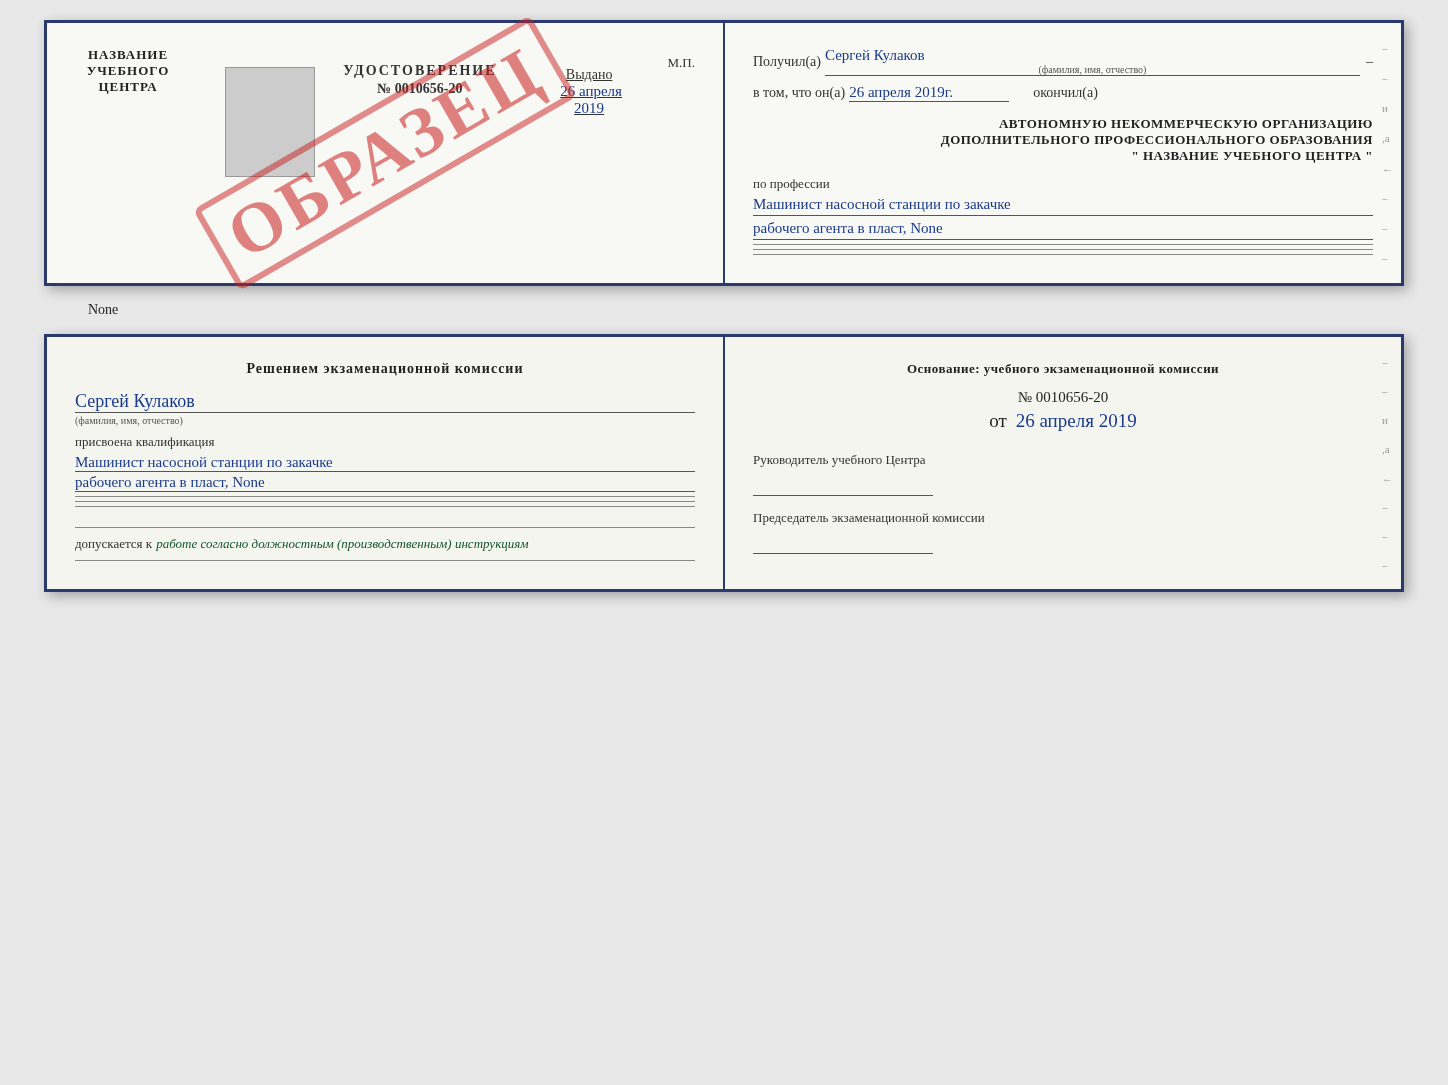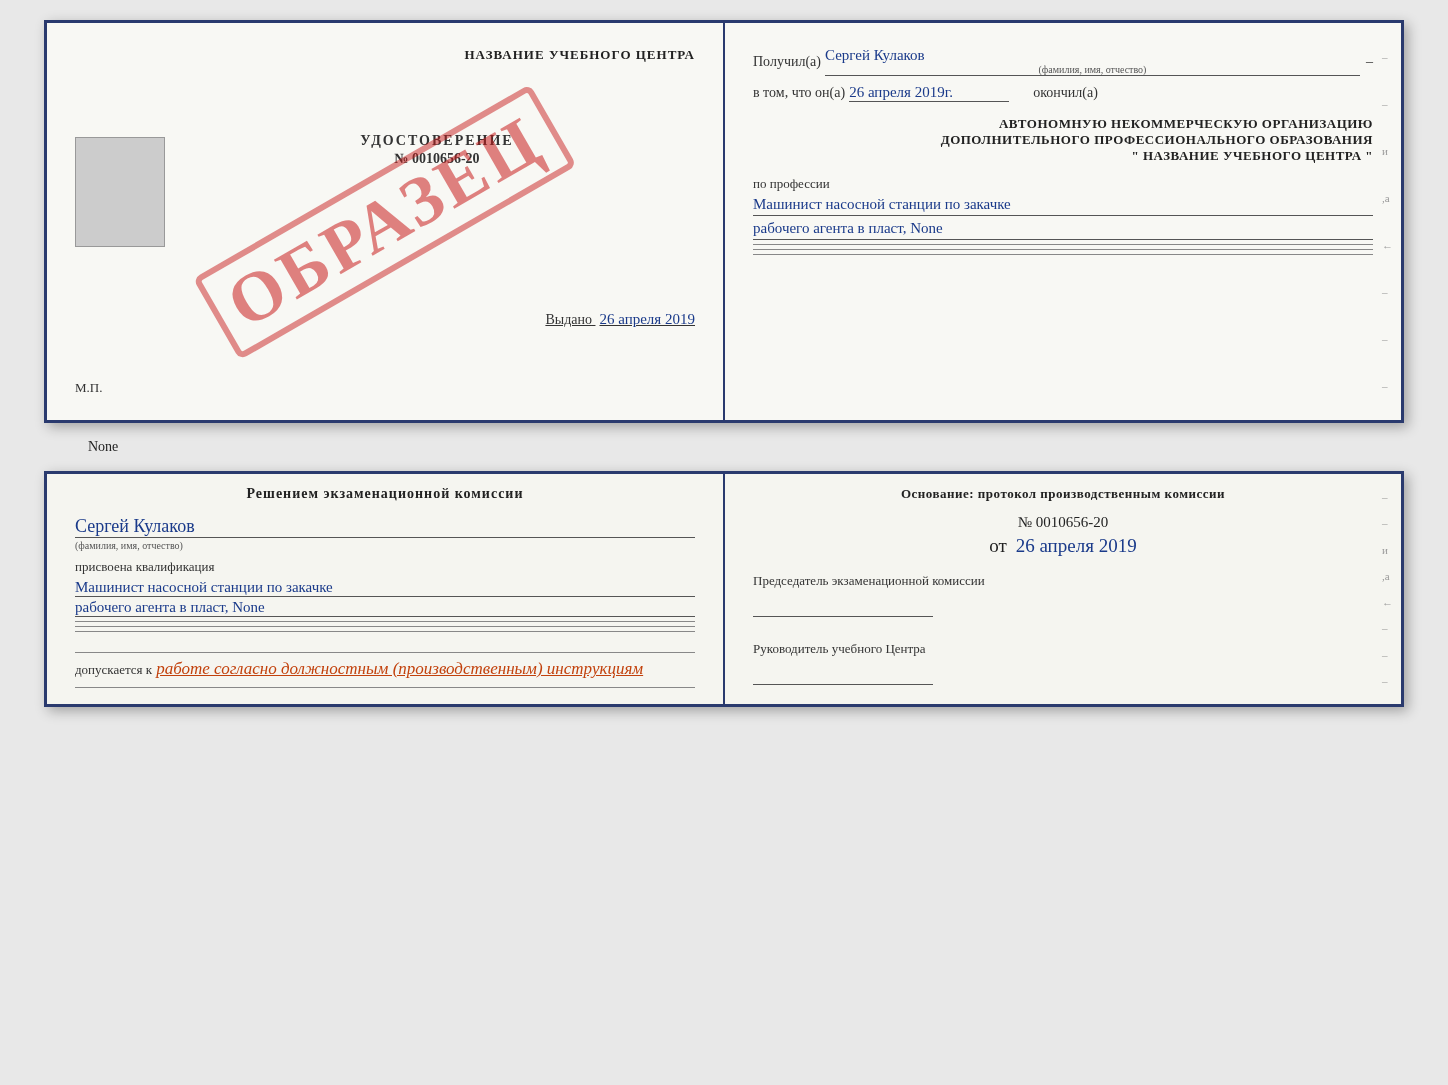--- a/index.html
+++ b/index.html
@@ -28,22 +28,22 @@
     .booklet-left, .booklet-right {
       flex: 1;
       padding: 24px 28px;
       position: relative;
     }
 
     .booklet-left {
       border-right: 2px solid #2a3a6e;
       background: #f8f8f4;
       display: flex;
-      flex-direction: column;
-      align-items: flex-end;
+      flex-direction: row;
+      align-items: flex-start;
       gap: 44px;
     }
 
     .booklet-right {
       background: #f8f8f4;
     }
 
     
     .center-title {
       font-size: 13px;
@@ -206,21 +206,21 @@
     .bottom-booklet {
       display: flex;
       width: 1360px;
       background: #f5f5f0;
       border: 3px solid #2a3a6e;
       box-shadow: 4px 4px 12px rgba(0,0,0,0.3);
     }
 
     .bottom-left, .bottom-right {
       flex: 1;
-      padding: 12px 28px;
+      padding: 24px 28px;
     }
 
     .bottom-left {
       border-right: 2px solid #2a3a6e;
     }
 
     .decision-title {
       font-size: 14px;
       font-weight: bold;
       text-align: center;
@@ -267,23 +267,22 @@
       padding-top: 6px;
     }
 
     .допускается-label {
       font-size: 13px;
       color: #333;
     }
 
     .допускается-handwritten {
       font-style: italic;
-      font-size: 17px;
-      color: #c2410c;
-      text-decoration: underline;
+      font-size: 13px;
+      color: #14532d;
     }
 
     .bottom-right-title {
       font-size: 13px;
       font-weight: bold;
       text-align: center;
       letter-spacing: 0.5px;
       color: #222;
       margin-bottom: 12px;
     }
@@ -421,39 +420,39 @@
     <hr class="line-separator">
 
     <div class="допускается-block">
       <span class="допускается-label">допускается к</span>
       <span class="допускается-handwritten">работе согласно должностным (производственным) инструкциям</span>
     </div>
     <hr class="line-separator" style="margin-top:8px;">
   </div>
 
   <div class="bottom-right" style="position:relative;">
-    <div class="bottom-right-title">Основание: протокол производственным комиссии</div>
+    <div class="bottom-right-title">Основание: учебного экзаменационной комиссии</div>
 
     <div class="protocol-number">№ 0010656-20</div>
 
     <div class="protocol-date">
       <span>от</span>
       <span style="margin-left:4px; font-family:'Segoe Script','Brush Script MT',cursive; color:#1a3a8a;">26 апреля 2019</span>
     </div>
 
+    <div class="chairman-block" style="margin-top:20px;">
+      <div class="chairman-label">Руководитель учебного Центра</div>
+      <div class="signature-line"></div>
+    </div>
+
     <div class="chairman-block">
       <div class="chairman-label">Председатель экзаменационной комиссии</div>
       <div class="signature-line"></div>
     </div>
 
-    <div class="chairman-block" style="margin-top:20px;">
-      <div class="chairman-label">Руководитель учебного Центра</div>
-      <div class="signature-line"></div>
-    </div>
-
     <div class="right-margin-dashes">
       <span>–</span>
       <span>–</span>
       <span>и</span>
       <span>,а</span>
       <span>←</span>
       <span>–</span>
       <span>–</span>
       <span>–</span>
     </div>

